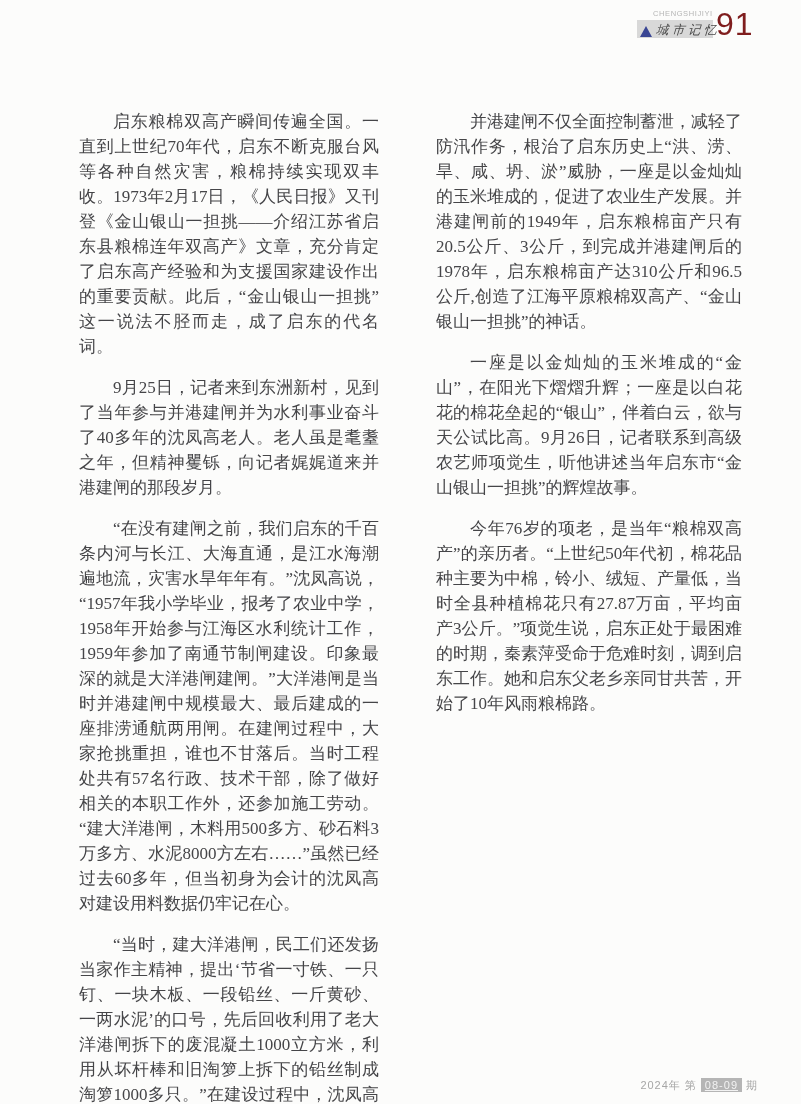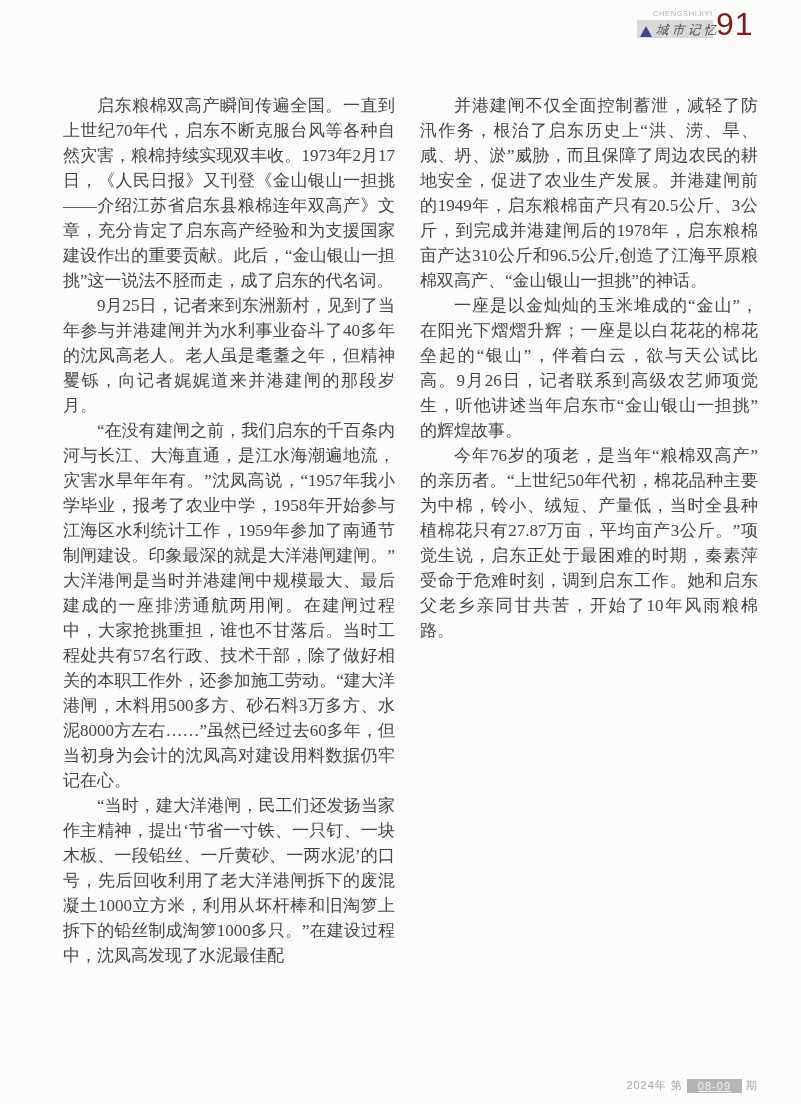--- a/index.html
+++ b/index.html
@@ -43,33 +43,33 @@
 
   
   .col{
     position:absolute;top:93px;
     font-size:17px;line-height:25px;color:#454548;
     text-align:justify;
     overflow-wrap:break-word;
   }
   .col-left{left:63px;width:332px;}
   .col-right{left:420px;width:338px;}
-  .col p{margin:0;padding:0;}
+  .col p{margin:16px;padding:0;}
   .col p.indent{text-indent:2em;}
 
   
   .footer{
     position:absolute;top:1078px;right:43px;
     font-family:"Liberation Sans","DejaVu Sans",sans-serif;
     font-size:11px;color:#a6a6a6;letter-spacing:1px;
-    display:flex;align-items:flex-end;gap:4px;
+    display:flex;align-items:flex-start;gap:4px;
   }
   .footer .issue-box{
     background:#b5b5b5;color:#f2f2f2;
-    padding:1px 11px;letter-spacing:1px;text-decoration:underline;
+    padding:1px 4px;letter-spacing:1px;text-decoration:underline;
   }
 </style>
 </head>
 <body>
 
 <div class="page">
 
   <div class="hdr-eyebrow">CHENGSHIJIYI</div>
   <div class="hdr-tag">
     <span class="hdr-tri"></span>
@@ -78,21 +78,21 @@
   <div class="hdr-pagenum">91</div>
 
   <div class="col col-left">
     <p class="indent">启东粮棉双高产瞬间传遍全国。一直到上世纪70年代，启东不断克服台风等各种自然灾害，粮棉持续实现双丰收。1973年2月17日，《人民日报》又刊登《金山银山一担挑——介绍江苏省启东县粮棉连年双高产》文章，充分肯定了启东高产经验和为支援国家建设作出的重要贡献。此后，“金山银山一担挑”这一说法不胫而走，成了启东的代名词。</p>
     <p class="indent">9月25日，记者来到东洲新村，见到了当年参与并港建闸并为水利事业奋斗了40多年的沈凤高老人。老人虽是耄耋之年，但精神矍铄，向记者娓娓道来并港建闸的那段岁月。</p>
     <p class="indent">“在没有建闸之前，我们启东的千百条内河与长江、大海直通，是江水海潮遍地流，灾害水旱年年有。”沈凤高说，“1957年我小学毕业，报考了农业中学，1958年开始参与江海区水利统计工作，1959年参加了南通节制闸建设。印象最深的就是大洋港闸建闸。”大洋港闸是当时并港建闸中规模最大、最后建成的一座排涝通航两用闸。在建闸过程中，大家抢挑重担，谁也不甘落后。当时工程处共有57名行政、技术干部，除了做好相关的本职工作外，还参加施工劳动。“建大洋港闸，木料用500多方、砂石料3万多方、水泥8000方左右……”虽然已经过去60多年，但当初身为会计的沈凤高对建设用料数据仍牢记在心。</p>
     <p class="indent">“当时，建大洋港闸，民工们还发扬当家作主精神，提出‘节省一寸铁、一只钉、一块木板、一段铅丝、一斤黄砂、一两水泥’的口号，先后回收利用了老大洋港闸拆下的废混凝土1000立方米，利用从坏杆棒和旧淘箩上拆下的铅丝制成淘箩1000多只。”在建设过程中，沈凤高发现了水泥最佳配</p>
   </div>
 
   <div class="col col-right">
-    <p class="indent">并港建闸不仅全面控制蓄泄，减轻了防汛作务，根治了启东历史上“洪、涝、旱、咸、坍、淤”威胁，而且保障了周边农民的耕地安全，促进了农业生产发展。并港建闸前的1949年，启东粮棉亩产只有20.5公斤、3公斤，到完成并港建闸后的1978年，启东粮棉亩产达310公斤和96.5公斤,创造了江海平原粮棉双高产、“金山银山一担挑”的神话。</p>
+    <p class="indent">并港建闸不仅全面控制蓄泄，减轻了防汛作务，根治了启东历史上“洪、涝、旱、咸、坍、淤”威胁，一座是以金灿灿的玉米堆成的，促进了农业生产发展。并港建闸前的1949年，启东粮棉亩产只有20.5公斤、3公斤，到完成并港建闸后的1978年，启东粮棉亩产达310公斤和96.5公斤,创造了江海平原粮棉双高产、“金山银山一担挑”的神话。</p>
     <p class="indent">一座是以金灿灿的玉米堆成的“金山”，在阳光下熠熠升辉；一座是以白花花的棉花垒起的“银山”，伴着白云，欲与天公试比高。9月26日，记者联系到高级农艺师项觉生，听他讲述当年启东市“金山银山一担挑”的辉煌故事。</p>
     <p class="indent">今年76岁的项老，是当年“粮棉双高产”的亲历者。“上世纪50年代初，棉花品种主要为中棉，铃小、绒短、产量低，当时全县种植棉花只有27.87万亩，平均亩产3公斤。”项觉生说，启东正处于最困难的时期，秦素萍受命于危难时刻，调到启东工作。她和启东父老乡亲同甘共苦，开始了10年风雨粮棉路。</p>
 
   </div>
 
   <div class="footer">
     <span>2024年</span>
     <span>第</span>
     <span class="issue-box">08-09</span>
     <span>期</span>

